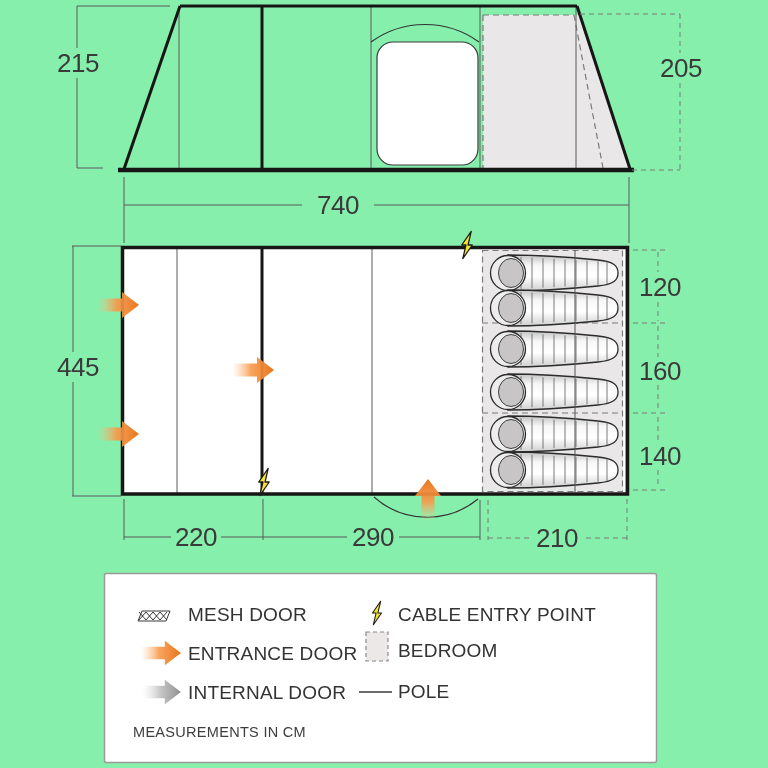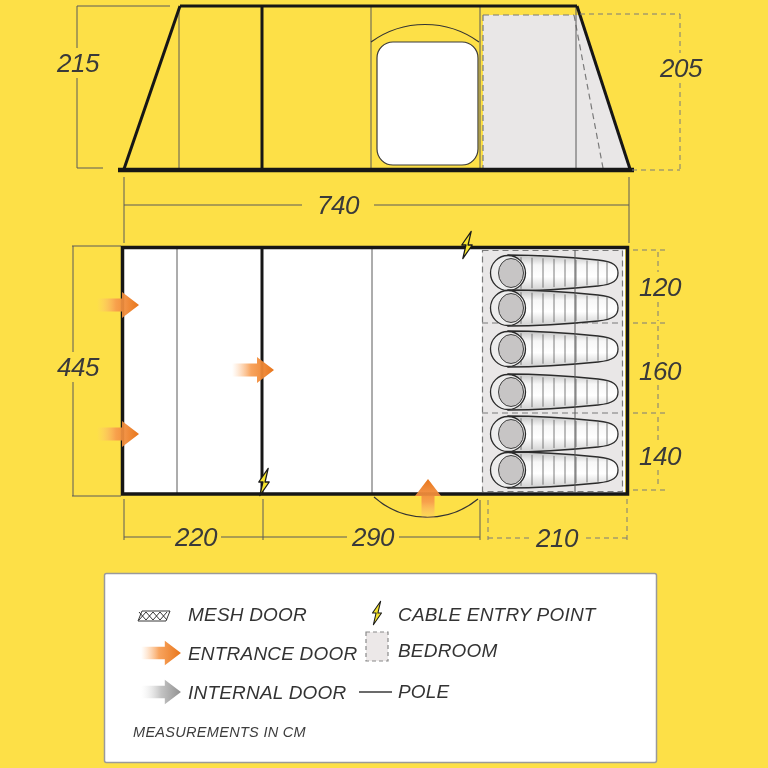--- a/index.html
+++ b/index.html
@@ -1,17 +1,17 @@
 <!DOCTYPE html>
 <html><head>
 <meta charset="utf-8">
 <style>
   html,body{margin:0;padding:0;background:#ffffff;}
-  .stage{position:relative;width:768px;height:768px;background:#fde047;overflow:hidden;
-         font-family:"Liberation Sans",sans-serif;font-style:italic;}
+  .stage{position:relative;width:768px;height:768px;background:#86efac;overflow:hidden;
+         font-family:"Liberation Sans",sans-serif;}
   svg{display:block}
   text{font-family:"Liberation Sans",sans-serif;}
   .dim{font-size:26px;fill:#3a3a3a;text-anchor:middle;letter-spacing:-0.5px;}
   .leg{font-size:19px;fill:#333333;letter-spacing:0.2px;}
   .note{font-size:14.5px;fill:#3d3d3d;letter-spacing:0.3px;}
 </style>
 </head>
 <body>
 
 <div class="stage">

